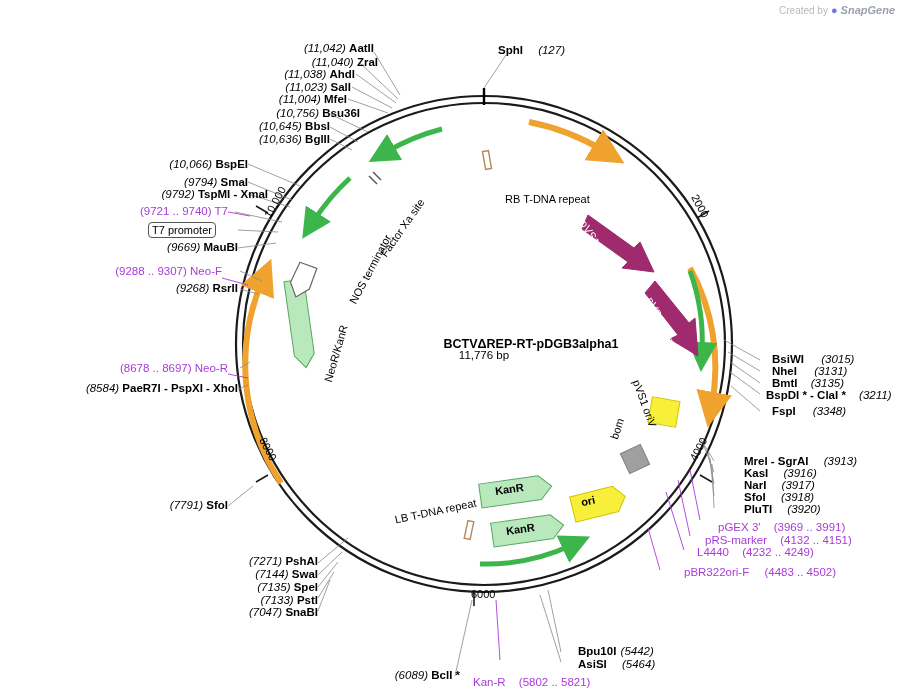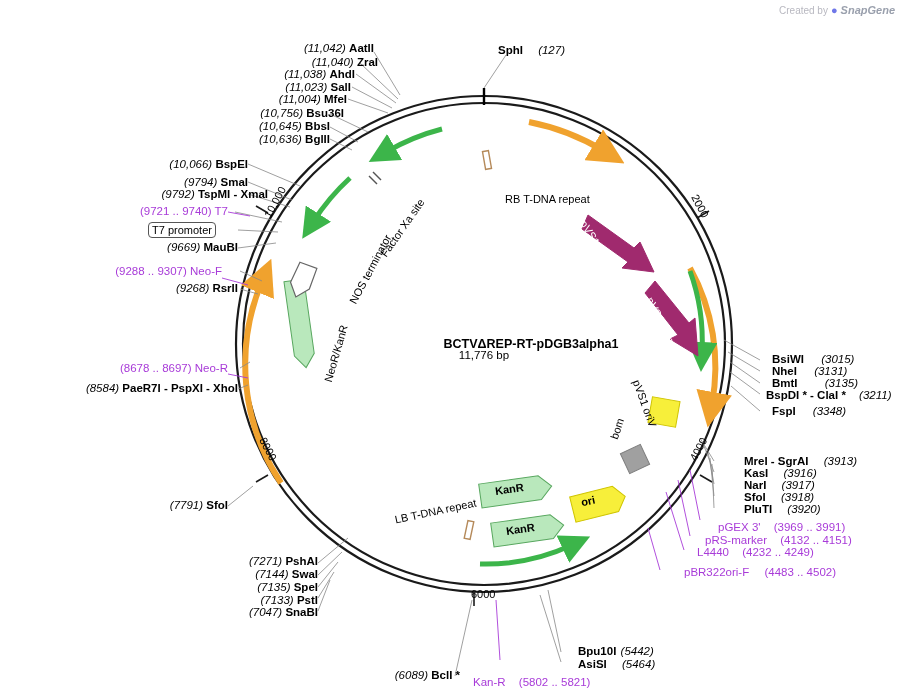--- a/index.html
+++ b/index.html
@@ -201,21 +201,21 @@
   <span class="enz">AhdI</span>
 </div>
 <div class="lbl right" style="left:0px;top:81px;width:351px;">
   <span class="pos">(11,023)</span>
   <span class="enz">SalI</span>
 </div>
 <div class="lbl right" style="left:0px;top:93px;width:347px;">
   <span class="pos">(11,004)</span>
   <span class="enz">MfeI</span>
 </div>
-<div class="lbl right" style="left:8px;top:107px;width:324px;padding-left:12px;">
+<div class="lbl right" style="left:0px;top:107px;width:360px;">
   <span class="pos">(10,756)</span>
   <span class="enz">Bsu36I</span>
 </div>
 <div class="lbl right" style="left:0px;top:120px;width:330px;">
   <span class="pos">(10,645)</span>
   <span class="enz">BbsI</span>
 </div>
 <div class="lbl right" style="left:0px;top:133px;width:330px;">
   <span class="pos">(10,636)</span>
   <span class="enz">BglII</span>
@@ -290,21 +290,21 @@
 <div class="lbl" style="left:772px;top:353px;">
   <span class="enz">BsiWI</span>
   <span class="pos" style="margin-left:14px;">(3015)</span>
 </div>
 <div class="lbl" style="left:772px;top:365px;">
   <span class="enz">NheI</span>
   <span class="pos" style="margin-left:14px;">(3131)</span>
 </div>
 <div class="lbl" style="left:772px;top:377px;">
   <span class="enz">BmtI</span>
-  <span class="pos" style="margin-left:24px;">(3135)</span>
+  <span class="pos" style="margin-left:10px;">(3135)</span>
 </div>
 <div class="lbl" style="left:766px;top:389px;">
   <span class="enz">BspDI *  - ClaI *</span>
   <span class="pos" style="margin-left:10px;">(3211)</span>
 </div>
 <div class="lbl" style="left:772px;top:405px;">
   <span class="enz">FspI</span>
   <span class="pos" style="margin-left:14px;">(3348)</span>
 </div>
 

